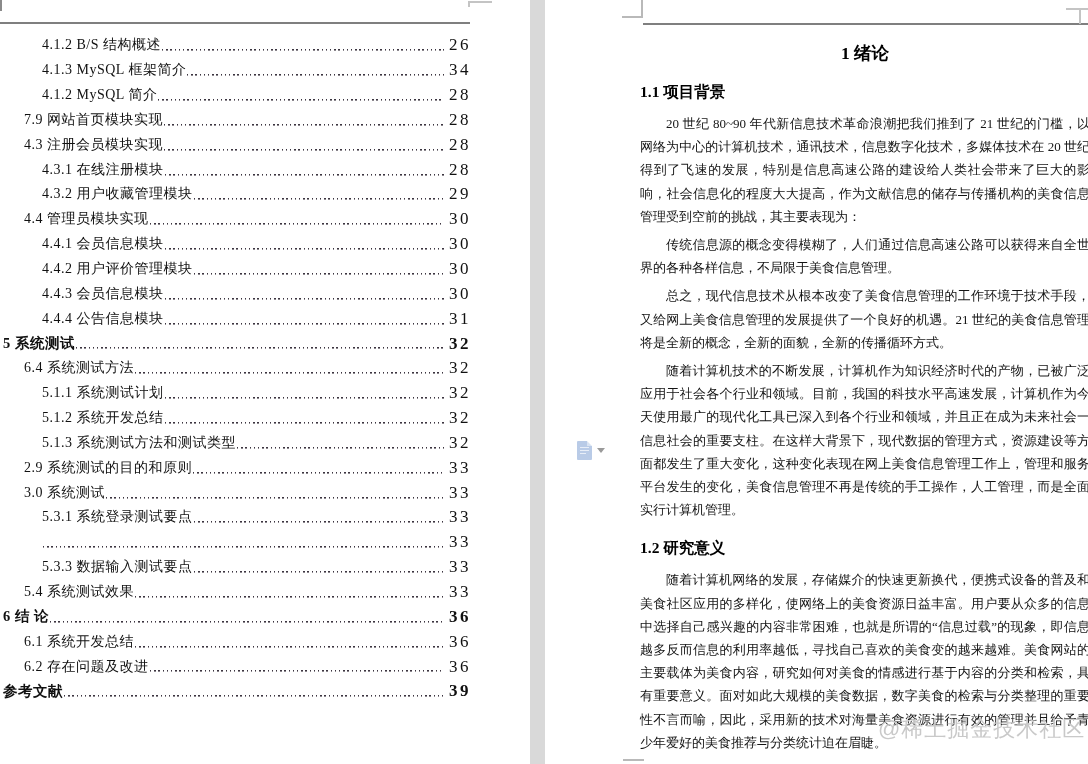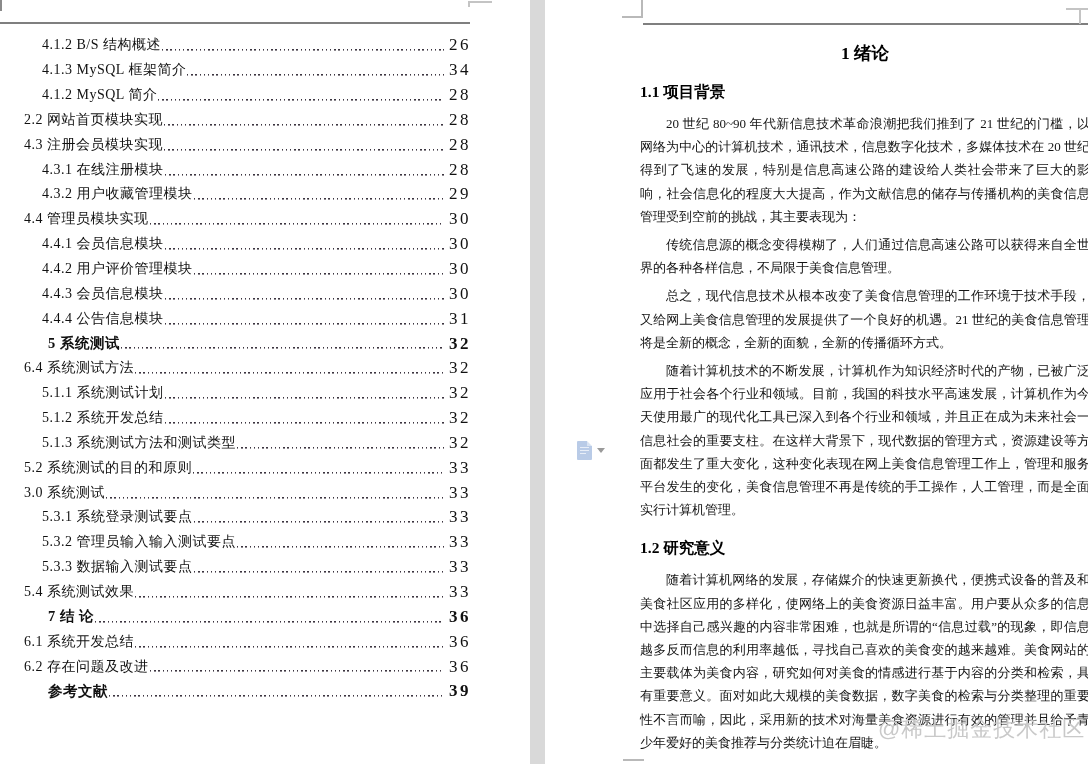--- a/index.html
+++ b/index.html
@@ -13,21 +13,21 @@
   .page-right { left:545px; right:-60px; }
   .page-gap { position:absolute; left:530px; width:15px; top:0; bottom:0; background:#d9d9d9; }
 
   
   .rule { position:absolute; background:#7f7f7f; }
   .mark { position:absolute; background:#b9b9b9; }
 
   
   .toc { position:absolute; left:3px; top:33px; width:468px; }
   .toc-row { display:flex; align-items:center; height:24.85px; font-size:14px; color:#111; cursor:default; }
-  .toc-row.lvl1 { font-weight:bold; padding-left:0; font-size:14.5px;margin-left:45px; }
+  .toc-row.lvl1 { font-weight:bold; padding-left:0; font-size:14.5px; }
   .toc-row.lvl2 { padding-left:21px; }
   .toc-row.lvl3 { padding-left:39px; }
   .toc-label { white-space:nowrap; letter-spacing:0.5px; }
   .toc-leader { flex:1 1 auto; margin:0 1px; height:15px;
     background-image:repeating-linear-gradient(to right,#3c3540 0 1.4px,transparent 1.4px 4.2px);
     background-size:100% 1.6px; background-repeat:no-repeat; background-position:0 calc(100% - 2px); }
   .toc-page { flex:0 0 auto; min-width:26px; text-align:right; letter-spacing:2.5px; font-size:17px; }
 
   
   .content-col { position:absolute; left:95px; top:0; width:450px; color:#141414; }
@@ -74,21 +74,21 @@
           <span class="toc-label">4.1.3 MySQL 框架简介</span>
           <span class="toc-leader"></span>
           <span class="toc-page">34</span>
         </div>
         <div class="toc-row lvl3">
           <span class="toc-label">4.1.2 MySQL 简介</span>
           <span class="toc-leader"></span>
           <span class="toc-page">28</span>
         </div>
         <div class="toc-row lvl2">
-          <span class="toc-label">2.2 网站首页模块实现</span>
+          <span class="toc-label">7.9 网站首页模块实现</span>
           <span class="toc-leader"></span>
           <span class="toc-page">28</span>
         </div>
         <div class="toc-row lvl2">
           <span class="toc-label">4.3 注册会员模块实现</span>
           <span class="toc-leader"></span>
           <span class="toc-page">28</span>
         </div>
         <div class="toc-row lvl3">
           <span class="toc-label">4.3.1 在线注册模块</span>
@@ -144,51 +144,50 @@
           <span class="toc-label">5.1.2 系统开发总结</span>
           <span class="toc-leader"></span>
           <span class="toc-page">32</span>
         </div>
         <div class="toc-row lvl3">
           <span class="toc-label">5.1.3 系统测试方法和测试类型</span>
           <span class="toc-leader"></span>
           <span class="toc-page">32</span>
         </div>
         <div class="toc-row lvl2">
-          <span class="toc-label">5.2 系统测试的目的和原则</span>
+          <span class="toc-label">2.9 系统测试的目的和原则</span>
           <span class="toc-leader"></span>
           <span class="toc-page">33</span>
         </div>
         <div class="toc-row lvl2">
           <span class="toc-label">3.0 系统测试</span>
           <span class="toc-leader"></span>
           <span class="toc-page">33</span>
         </div>
         <div class="toc-row lvl3">
           <span class="toc-label">5.3.1 系统登录测试要点</span>
           <span class="toc-leader"></span>
           <span class="toc-page">33</span>
         </div>
         <div class="toc-row lvl3">
-          <span class="toc-label">5.3.2 管理员输入输入测试要点</span>
           <span class="toc-leader"></span>
           <span class="toc-page">33</span>
         </div>
         <div class="toc-row lvl3">
           <span class="toc-label">5.3.3 数据输入测试要点</span>
           <span class="toc-leader"></span>
           <span class="toc-page">33</span>
         </div>
         <div class="toc-row lvl2">
           <span class="toc-label">5.4 系统测试效果</span>
           <span class="toc-leader"></span>
           <span class="toc-page">33</span>
         </div>
         <div class="toc-row lvl1">
-          <span class="toc-label">7 结 论</span>
+          <span class="toc-label">6 结 论</span>
           <span class="toc-leader"></span>
           <span class="toc-page">36</span>
         </div>
         <div class="toc-row lvl2">
           <span class="toc-label">6.1 系统开发总结</span>
           <span class="toc-leader"></span>
           <span class="toc-page">36</span>
         </div>
         <div class="toc-row lvl2">
           <span class="toc-label">6.2 存在问题及改进</span>

